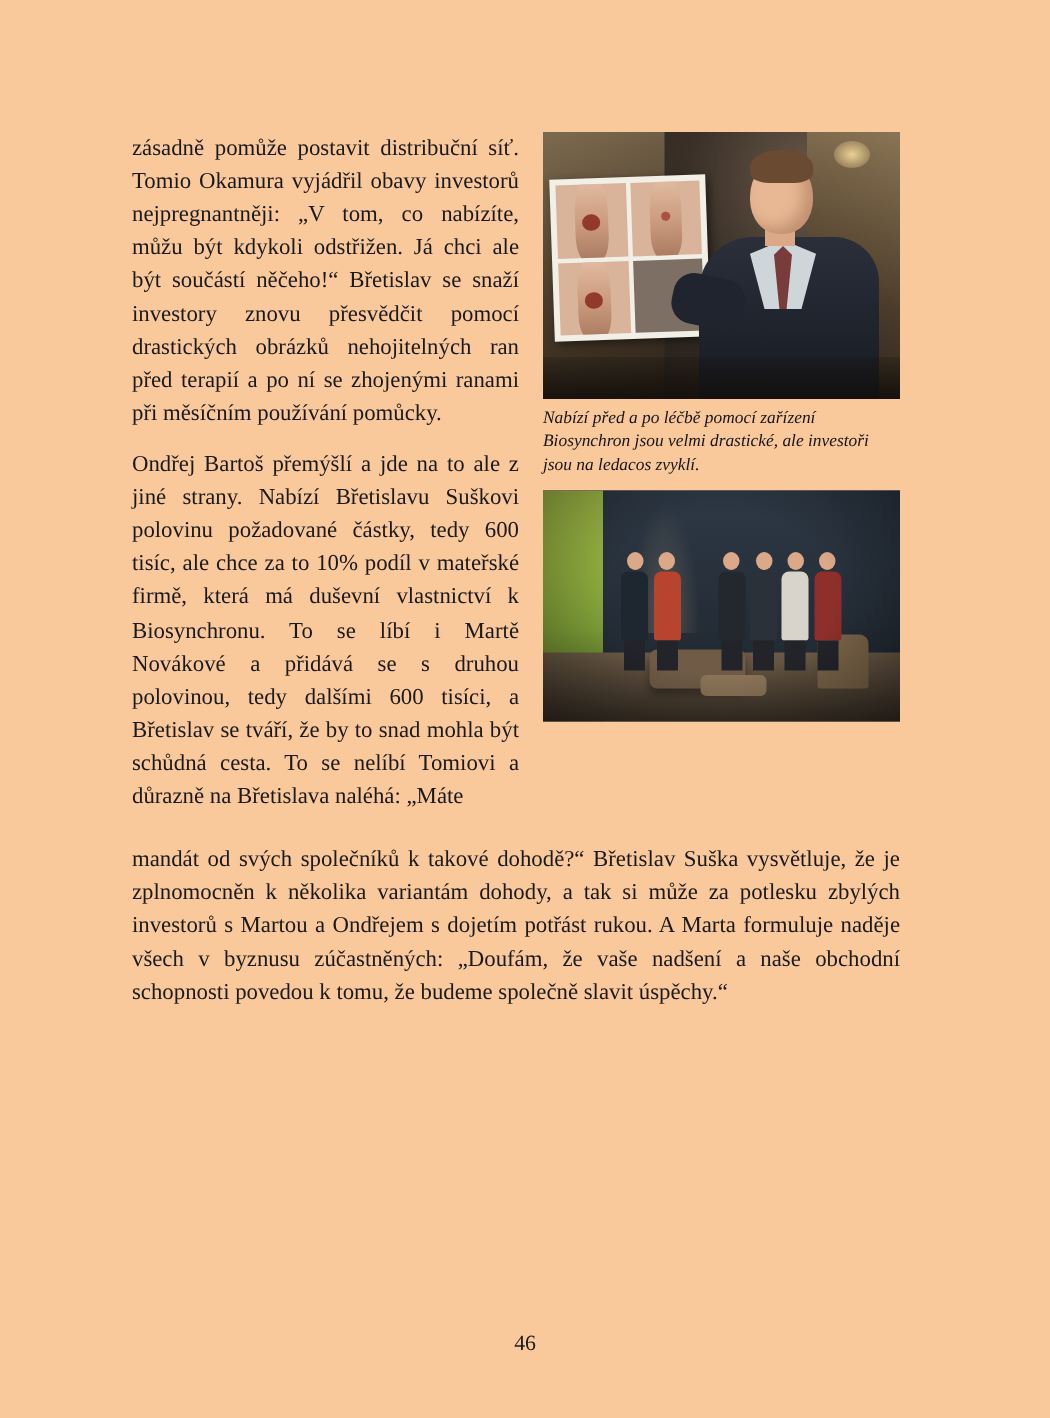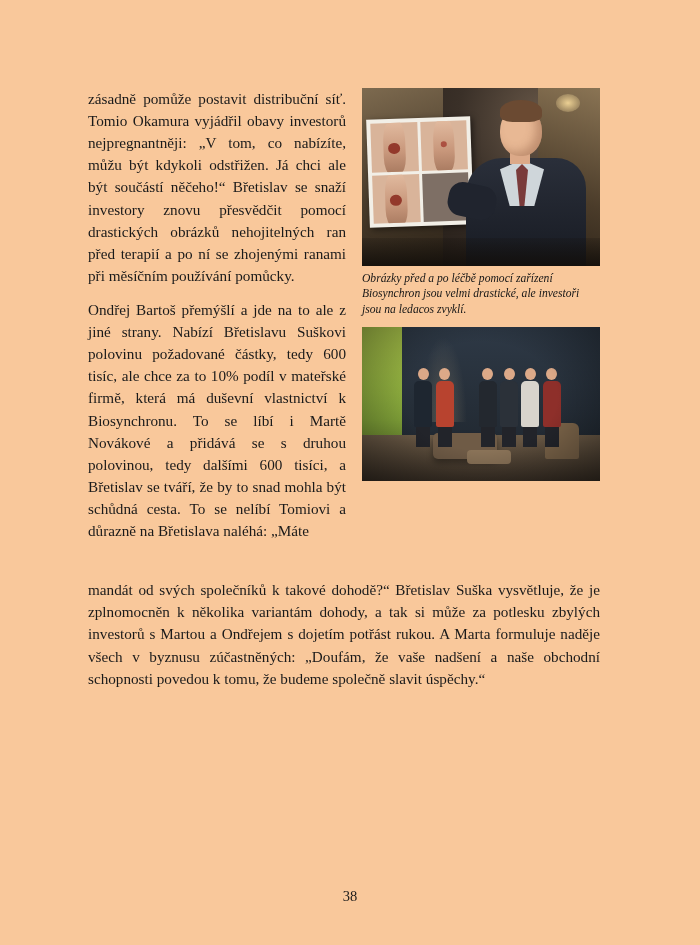--- a/index.html
+++ b/index.html
@@ -68,21 +68,21 @@
   .caption {
     font-family: "Liberation Serif", serif;
     font-style: italic;
     font-size: 11.6px;
     line-height: 1.32;
     color: #161616;
     margin-top: 5px;
     text-align: left;
   }
   .full-text {
-    margin-top: 23px;
+    margin-top: 6px;
   }
   .page-number {
     position: absolute;
     left: 0;
     right: 0;
     top: 888px;
     text-align: center;
     font-size: 14.5px;
     font-family: "Liberation Serif", serif;
     color: #1a1a1a;
@@ -312,21 +312,21 @@
             <div class="man-hand"></div>
             <div class="man-body"></div>
             <div class="man-shirt"></div>
             <div class="man-tie"></div>
             <div class="man-arm"></div>
             <div class="man-neck"></div>
             <div class="man-head"></div>
             <div class="man-hair"></div>
             <div class="img1-darkband"></div>
           </div>
-          <figcaption class="caption">Obrázky před a po léčbě pomocí zařízení Biosynchron jsou velmi drastické, ale investoři jsou na ledacos zvyklí.</figcaption>
+          <figcaption class="caption">Nabízí před a po léčbě pomocí zařízení Biosynchron jsou velmi drastické, ale investoři jsou na ledacos zvyklí.</figcaption>
         </figure>
 
         <figure class="figure">
           <div class="figure-img second">
             <div class="img2-bg"></div>
             <div class="img2-backwall"></div>
             <div class="img2-arch"></div>
             <div class="img2-green"></div>
             <div class="img2-floor"></div>
 
@@ -378,14 +378,14 @@
 
       <div class="clear"></div>
     </div>
 
     <div class="full-text">
       <p class="body">mandát od svých společníků k takové dohodě?“ Břetislav Suška vysvětluje, že je zplnomocněn k několika variantám dohody, a tak si může za potlesku zbylých investorů s Martou a Ondřejem s dojetím potřást rukou. A Marta formuluje na­děje všech v byznusu zúčastněných: „Doufám, že vaše nadšení a naše obchodní schopnosti povedou k tomu, že budeme společně slavit úspěchy.“</p>
     </div>
 
   </div>
 
-  <div class="page-number">38</div>
+  <div class="page-number">46</div>
 </div>
 
 </body></html>

